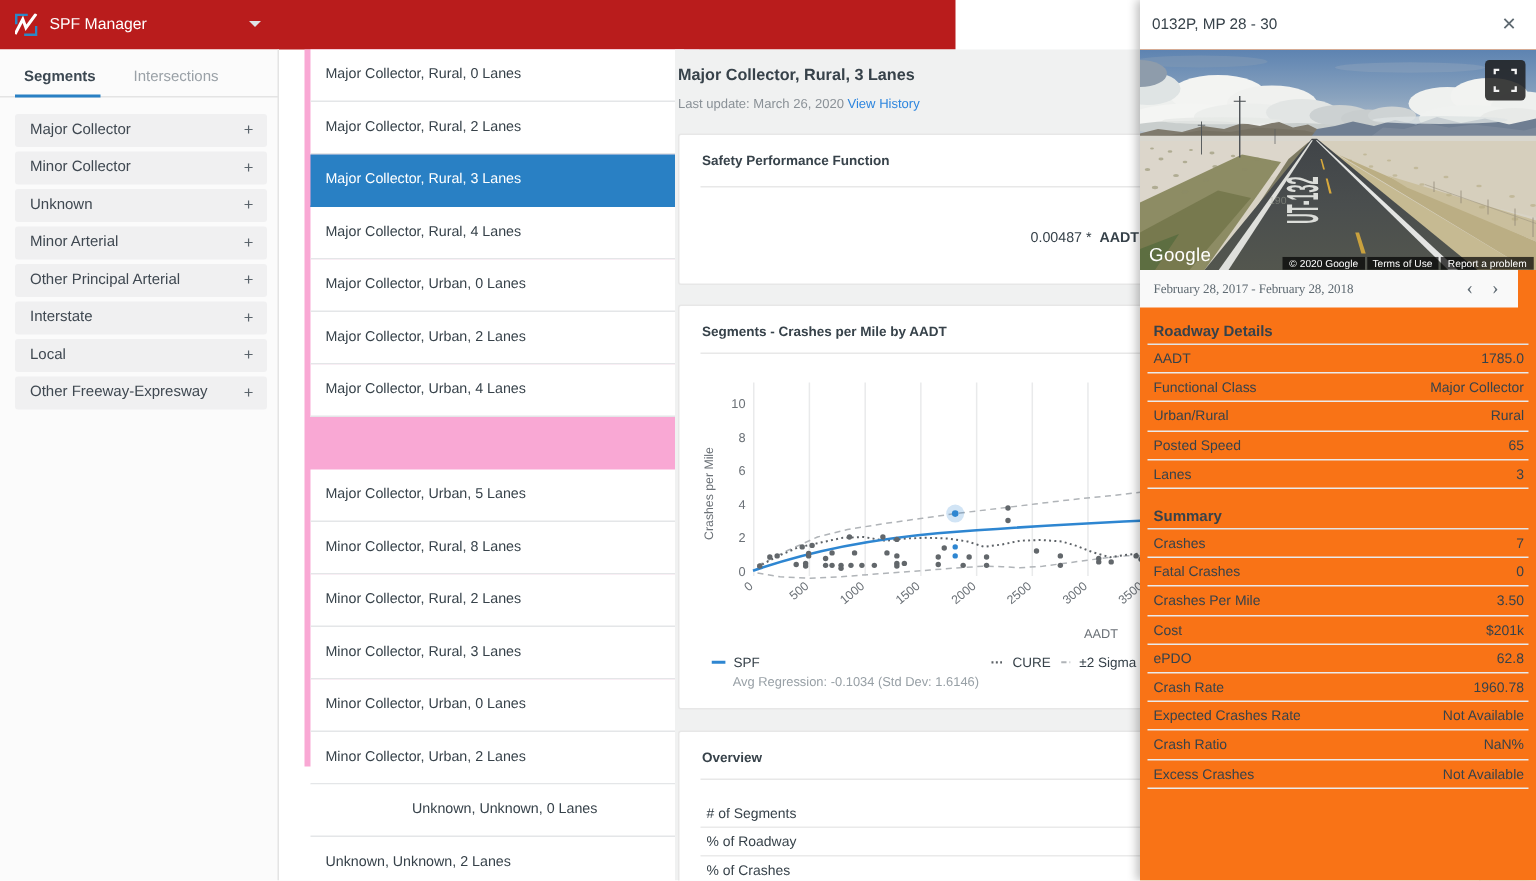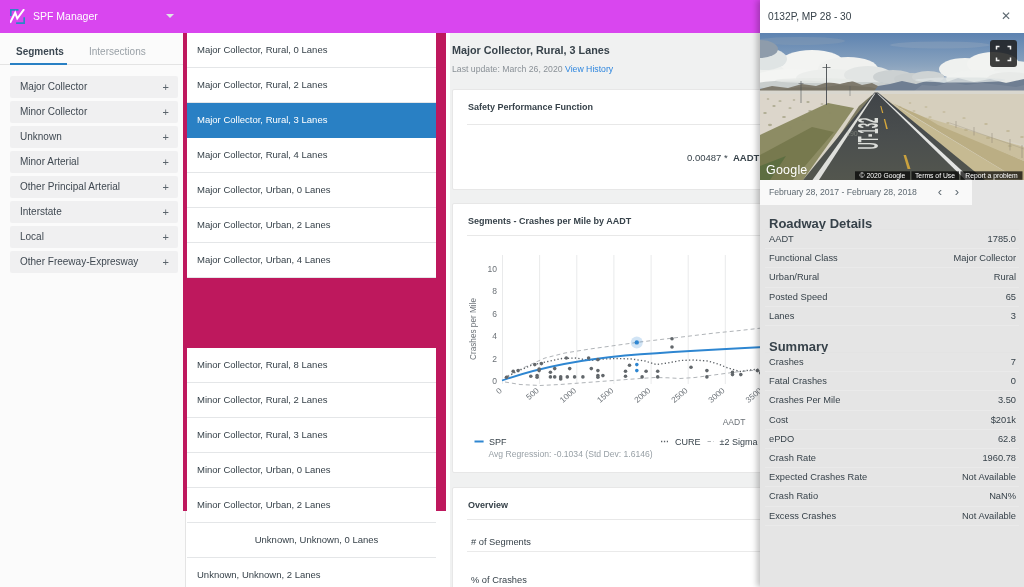--- a/index.html
+++ b/index.html
@@ -1,58 +1,58 @@
 <!DOCTYPE html>
 <html><head>
 <meta charset="utf-8">
 <style>
 * { margin:0; padding:0; box-sizing:border-box; }
 html,body { width:1024px; height:587px; overflow:hidden; font-family:"Liberation Sans", sans-serif; background:#fff; }
 #stage { position:absolute; top:0; left:0; width:1024px; height:587px; overflow:hidden; }
 
 
-#topbar { position:absolute; left:0; top:0; width:760px; height:33px; background:#d946ef; }
+#topbar { position:absolute; left:0; top:0; width:637px; height:33px; background:#b91c1c; }
 #logo { position:absolute; left:10px; top:9px; width:15px; height:15px; }
 #appname { position:absolute; left:33px; top:0; height:33px; line-height:33px; color:#fff; font-size:10.5px; }
 #caret { position:absolute; left:166px; top:14px; width:0; height:0; border-left:4px solid transparent; border-right:4px solid transparent; border-top:4.5px solid #dfe3e6; }
 
 
 #sidebar { position:absolute; left:0; top:33px; width:186px; height:554px; background:#fbfbfb; border-right:1px solid #e4e4e4; }
 #tabs { position:absolute; left:0; top:0; width:186px; height:32px; border-bottom:1px solid #e4e4e4; }
 .tab { position:absolute; top:0; height:32px; line-height:37px; font-size:10px; }
 #tab1 { left:16px; color:#3c4852; font-weight:bold; }
 #tab2 { left:89px; color:#9aa1a7; }
 #tabline { position:absolute; left:10px; top:29.5px; width:57px; height:2.5px; background:#2980c4; }
 .sbtn { position:absolute; left:10px; width:168px; height:22px; background:#f0f0f1; border-radius:2px; color:#3f4851; font-size:10px; line-height:22px; padding-left:10px; }
 .sbtn .plus { position:absolute; right:9px; top:0; color:#5b646c; font-size:11px; }
 
 
-#listcol { position:absolute; left:183px; top:33px; width:263px; height:478px; background:#be185d; }
+#listcol { position:absolute; left:203px; top:33px; width:263px; height:478px; background:#f9a8d4; }
 .litem { position:absolute; left:4px; width:249px; height:35px; line-height:34px; font-size:9.5px; color:#37424a; padding-left:10px; border-bottom:1px solid #e4e6e8; background:#fff; }
 .litem.sel { background:#2980c4; color:#fff; border-bottom:1px solid #2980c4; }
 
 
 #main { position:absolute; left:450px; top:33px; width:574px; height:554px; background:#f0f1f1; }
 .card { position:absolute; left:2px; width:535px; background:#fff; border:1px solid #e7e7e7; border-radius:2px; }
 .cardhead { position:absolute; left:15px; top:12px; font-size:9px; font-weight:bold; color:#37424a; }
 .cardhr { position:absolute; left:14px; right:14px; height:1px; background:#e8e8e8; }
 #title { position:absolute; left:2px; top:11px; font-size:10.8px; font-weight:bold; color:#37424a; }
 #subtitle { position:absolute; left:2px; top:30.5px; font-size:8.7px; color:#8a9197; }
 #subtitle a { color:#2e86de; text-decoration:none; }
 
 
-#panel { position:absolute; left:760px; top:0; width:264px; height:587px; background:#e5e5e5; box-shadow:-3px 0 6px rgba(0,0,0,0.25); }
+#panel { position:absolute; left:760px; top:0; width:264px; height:587px; background:#f97316; box-shadow:-3px 0 6px rgba(0,0,0,0.25); }
 #phead { position:absolute; left:0; top:0; width:264px; height:33px; background:#fff; }
 #ptitle { position:absolute; left:8px; top:0; height:33px; line-height:33px; font-size:10.2px; color:#37424a; }
 #pclose { position:absolute; right:13px; top:0; height:33px; line-height:33px; font-size:12px; color:#5f6a72; }
 #sview { position:absolute; left:0; top:33px; width:264px; height:147px; }
-#datebar { position:absolute; left:0; top:180px; width:212px; height:25px; background:#f9f9f9; }
+#datebar { position:absolute; left:0; top:180px; width:252px; height:25px; background:#f9f9f9;font-family:Liberation Serif, serif; }
 #datetxt { position:absolute; left:9px; top:0; height:25px; line-height:25px; font-size:8.7px; letter-spacing:-0.05px; color:#5f6a72; }
 .chev { position:absolute; top:0; height:25px; line-height:24px; font-size:13px; color:#5f6a72; }
-.sechead { position:absolute; left:9px; font-size:13px; font-weight:bold; color:#37424a; }
+.sechead { position:absolute; left:9px; font-size:10px; font-weight:bold; color:#37424a; }
 .sechr { position:absolute; left:5px; width:254px; height:1px; background:#e3e3e3; }
 .prow { position:absolute; left:5px; width:254px; height:19.2px; border-bottom:1px solid #eaeaea; }
 .prow .lab { position:absolute; left:4px; top:0; height:19px; line-height:19px; font-size:9.3px; color:#37424a; }
 .prow .val { position:absolute; right:3px; top:0; height:19px; line-height:19px; font-size:9.3px; color:#37424a; }
 </style>
 </head>
 <body>
 <div id="stage">
 
   <div id="topbar">
@@ -81,20 +81,21 @@
   </div>
 
   <div id="listcol">
     <div class="litem" style="top:0;">Major Collector, Rural, 0 Lanes</div>
     <div class="litem" style="top:35px;">Major Collector, Rural, 2 Lanes</div>
     <div class="litem sel" style="top:70px;">Major Collector, Rural, 3 Lanes</div>
     <div class="litem" style="top:105px;">Major Collector, Rural, 4 Lanes</div>
     <div class="litem" style="top:140px;">Major Collector, Urban, 0 Lanes</div>
     <div class="litem" style="top:175px;">Major Collector, Urban, 2 Lanes</div>
     <div class="litem" style="top:210px;">Major Collector, Urban, 4 Lanes</div>
+    <div class="litem" style="top:280px;">Major Collector, Urban, 5 Lanes</div>
     <div class="litem" style="top:315px;">Minor Collector, Rural, 8 Lanes</div>
     <div class="litem" style="top:350px;">Minor Collector, Rural, 2 Lanes</div>
     <div class="litem" style="top:385px;">Minor Collector, Rural, 3 Lanes</div>
     <div class="litem" style="top:420px;">Minor Collector, Urban, 0 Lanes</div>
     <div class="litem" style="top:455px;">Minor Collector, Urban, 2 Lanes</div>
     <div class="litem" style="top:490px;text-align:center;">Unknown, Unknown, 0 Lanes</div>
     <div class="litem" style="top:525px;">Unknown, Unknown, 2 Lanes</div>
   </div>
 
   <div id="main">
@@ -199,20 +200,23 @@
 </svg>
 
       <div style="position:absolute; left:35.5px; top:245px; font-size:8.6px; color:#98a0a6;">Avg Regression: -0.1034 (Std Dev: 1.6146)</div>
     </div>
 
     <div class="card" id="card3" style="top:454px; height:133px;">
       <div class="cardhead">Overview</div>
       <div class="cardhr" style="top:31px;"></div>
       <div class="prow" style="left:14px; width:505px; top:44.5px;">
           <span class="lab"># of Segments</span>
+        </div>
+      <div class="prow" style="left:14px; width:505px; top:63.7px;">
+          <span class="lab">% of Roadway</span>
         </div>
       <div class="prow" style="left:14px; width:505px; top:82.9px;">
           <span class="lab">% of Crashes</span>
         </div>
     </div>
   </div>
 
   <div id="panel">
     <div id="phead">
       <div id="ptitle">0132P, MP 28 - 30</div>

